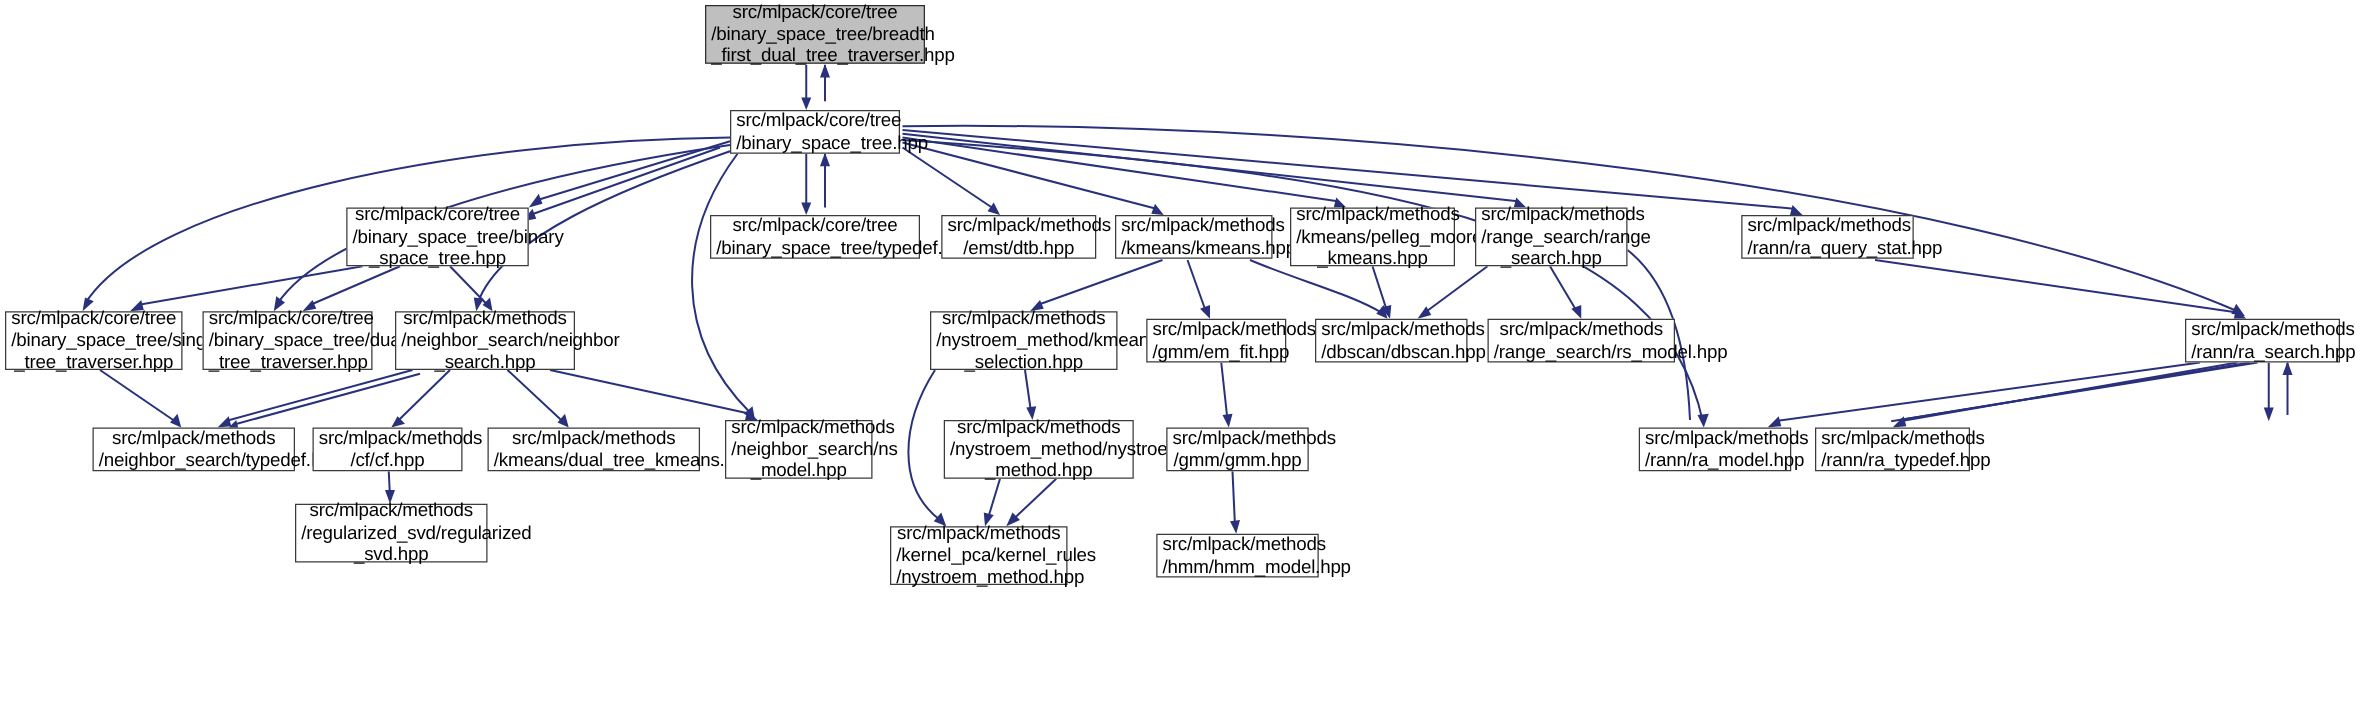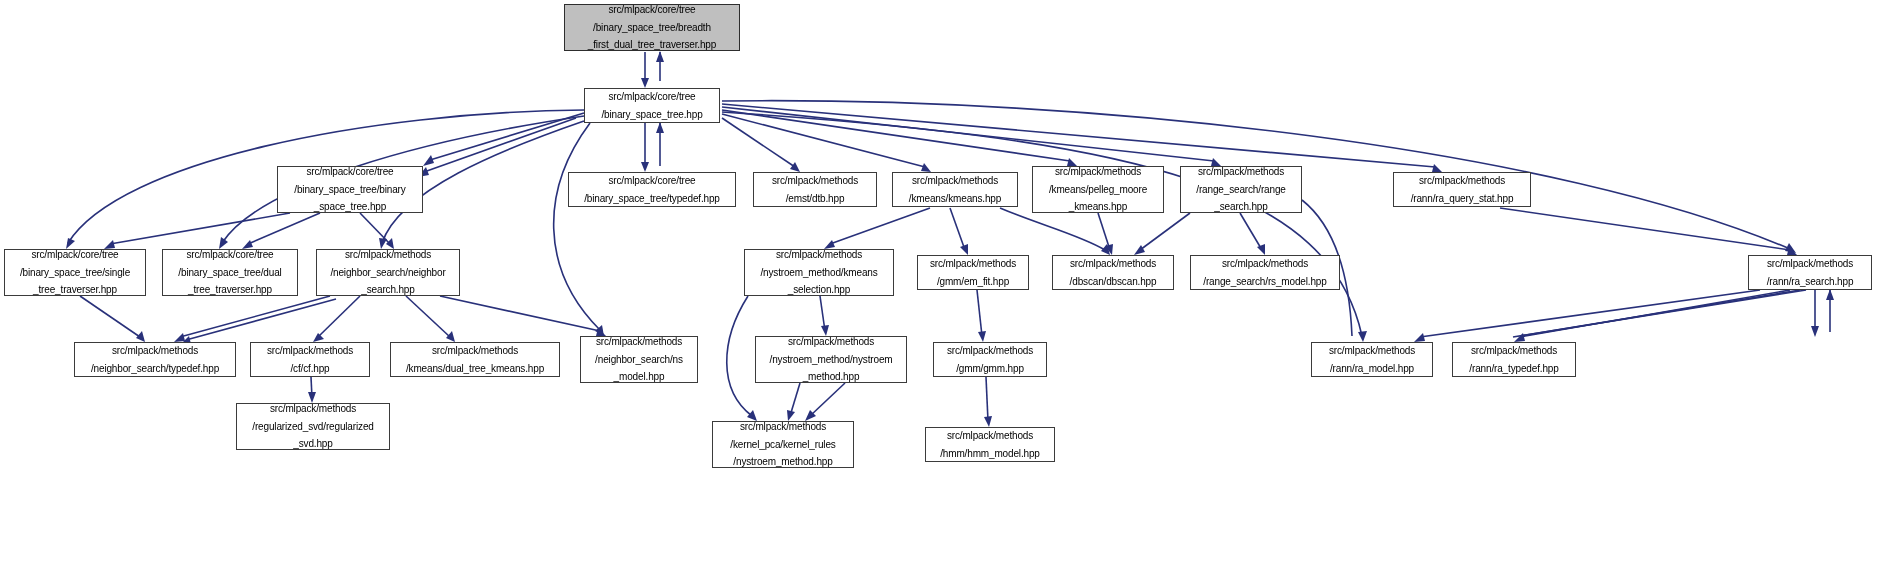--- a/index.html
+++ b/index.html
@@ -32,21 +32,21 @@
   .edge-head {
     fill: #29317a;
     stroke: none;
   }
   .node-box {
     position: absolute;
     box-sizing: border-box;
     border: 1.4px solid #3b3b3b;
     background: #ffffff;
     color: #000000;
-    font-size: 10px;
+    font-size: 15px;
     line-height: 17.5px;
     text-align: center;
     display: flex;
     align-items: center;
     justify-content: center;
     white-space: pre-line;
     letter-spacing: -0.15px;
     z-index: 5;
   }
   .node-box.root {

